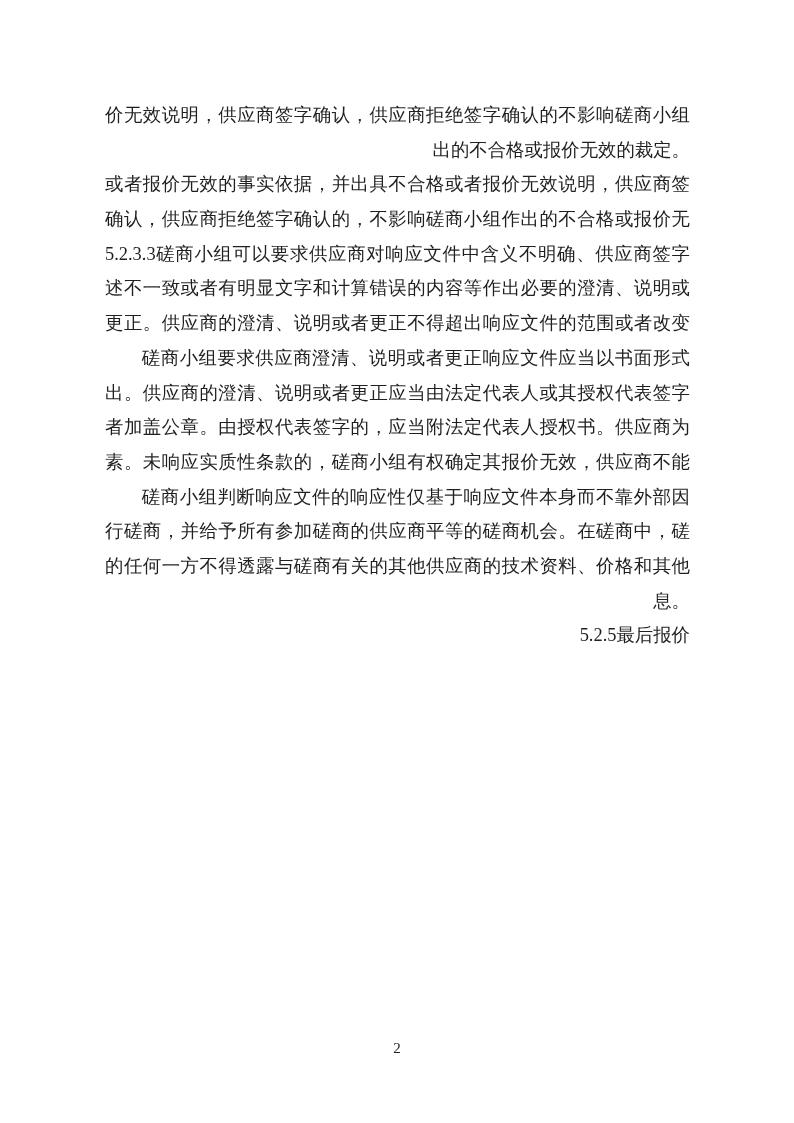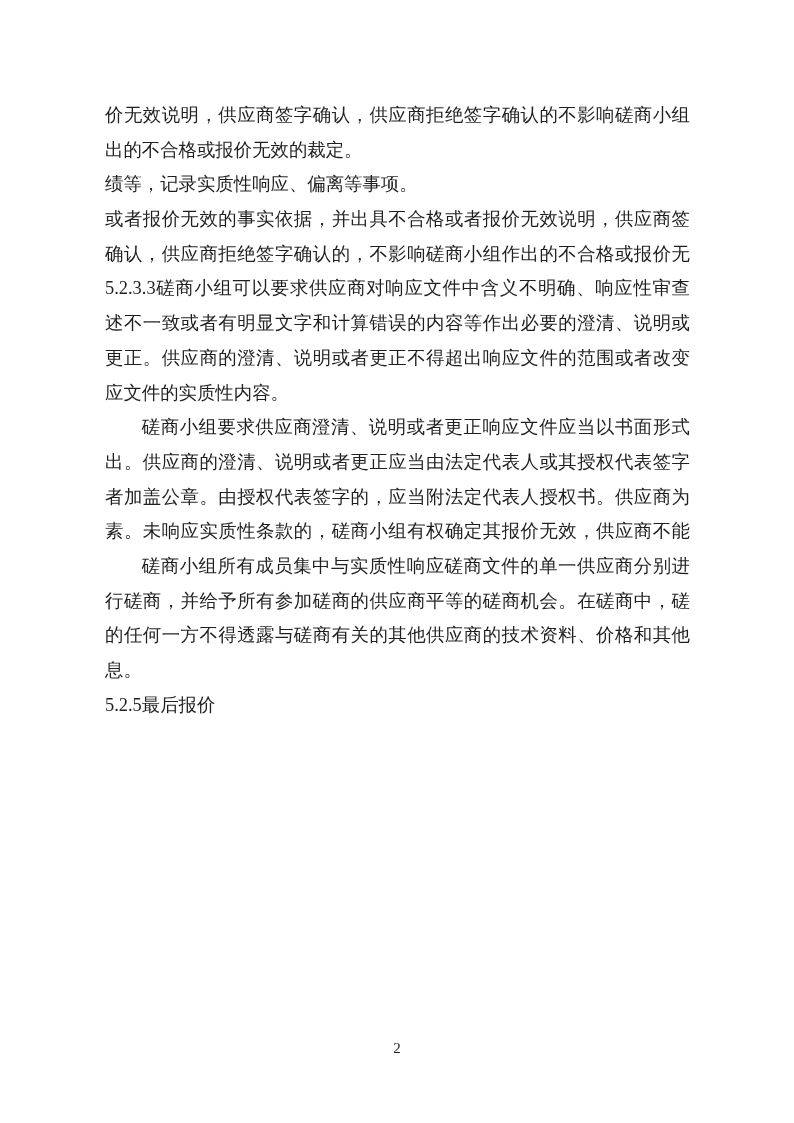--- a/index.html
+++ b/index.html
@@ -22,21 +22,21 @@
     top: 98px;
     width: 585px;
   }
   .line {
     height: 34.7px;
     line-height: 34.7px;
     font-size: 18.4px;
     letter-spacing: 0;
     white-space: normal;
     overflow: hidden;
-    text-align: left;
+    text-align: right;
   }
   .line.fill {
     text-align: justify;
     text-align-last: justify;
   }
   .line.indent {
     text-indent: 2em;
   }
   .page-number {
     position: absolute;
@@ -50,31 +50,29 @@
     color: #1f1f1f;
   }
 </style>
 </head>
 <body>
 
 <div class="page">
   <main class="content">
       <div class="line fill">价无效说明，供应商签字确认，供应商拒绝签字确认的不影响磋商小组作</div>
       <div class="line">出的不合格或报价无效的裁定。</div>
-      <div class="line">绩等，记录实质性响应、偏离等事项。</div>
       <div class="line fill">或者报价无效的事实依据，并出具不合格或者报价无效说明，供应商签字</div>
       <div class="line fill">确认，供应商拒绝签字确认的，不影响磋商小组作出的不合格或报价无效</div>
-      <div class="line fill">5.2.3.3磋商小组可以要求供应商对响应文件中含义不明确、响应性审查</div>
+      <div class="line fill">5.2.3.3磋商小组可以要求供应商对响应文件中含义不明确、供应商签字</div>
       <div class="line fill">述不一致或者有明显文字和计算错误的内容等作出必要的澄清、说明或者</div>
       <div class="line fill">更正。供应商的澄清、说明或者更正不得超出响应文件的范围或者改变响</div>
-      <div class="line">应文件的实质性内容。</div>
       <div class="line fill indent">磋商小组要求供应商澄清、说明或者更正响应文件应当以书面形式作</div>
       <div class="line fill">出。供应商的澄清、说明或者更正应当由法定代表人或其授权代表签字或</div>
       <div class="line fill">者加盖公章。由授权代表签字的，应当附法定代表人授权书。供应商为自</div>
       <div class="line fill">素。未响应实质性条款的，磋商小组有权确定其报价无效，供应商不能通</div>
-      <div class="line fill indent">磋商小组所有成员集中与实质性响应磋商文件的单一供应商分别进</div>
+      <div class="line fill indent">磋商小组判断响应文件的响应性仅基于响应文件本身而不靠外部因</div>
       <div class="line fill">行磋商，并给予所有参加磋商的供应商平等的磋商机会。在磋商中，磋商</div>
       <div class="line fill">的任何一方不得透露与磋商有关的其他供应商的技术资料、价格和其他信</div>
       <div class="line">息。</div>
       <div class="line">5.2.5最后报价</div>
     </main>
   <div class="page-number">2</div>
 </div>
 
 </body></html>

